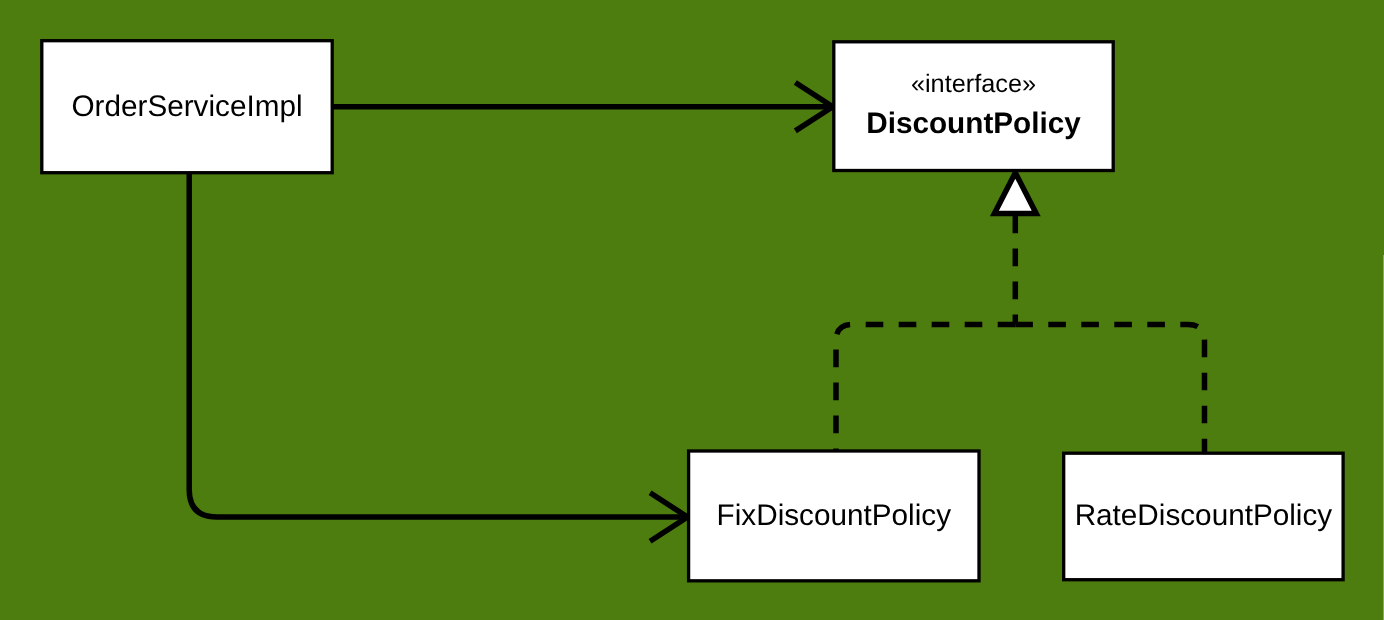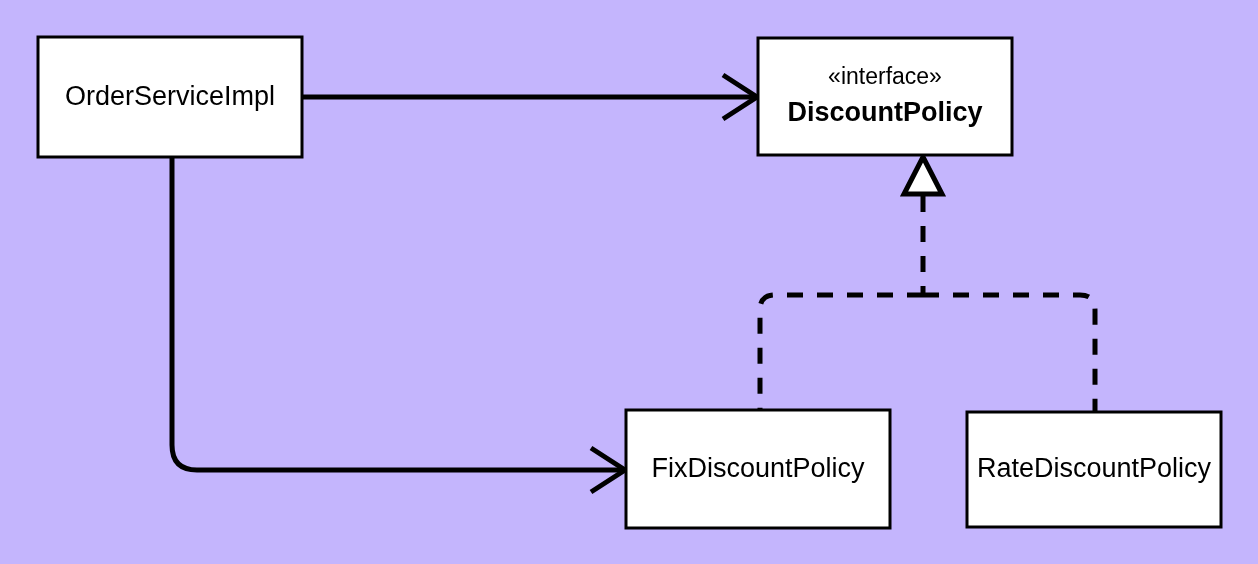--- a/index.html
+++ b/index.html
@@ -7,21 +7,21 @@
     padding: 0;
     background: #ffffff;
   }
   body {
     font-family: "Liberation Sans", sans-serif;
   }
   #diagram-canvas {
     position: relative;
     width: 1258px;
     height: 564px;
-    background: #c4b5fd;
+    background: #4d7c0f;
     overflow: hidden;
   }
   #uml-svg {
     position: absolute;
     left: 0;
     top: 0;
     width: 1258px;
     height: 564px;
   }
   .uml-box-rect {

